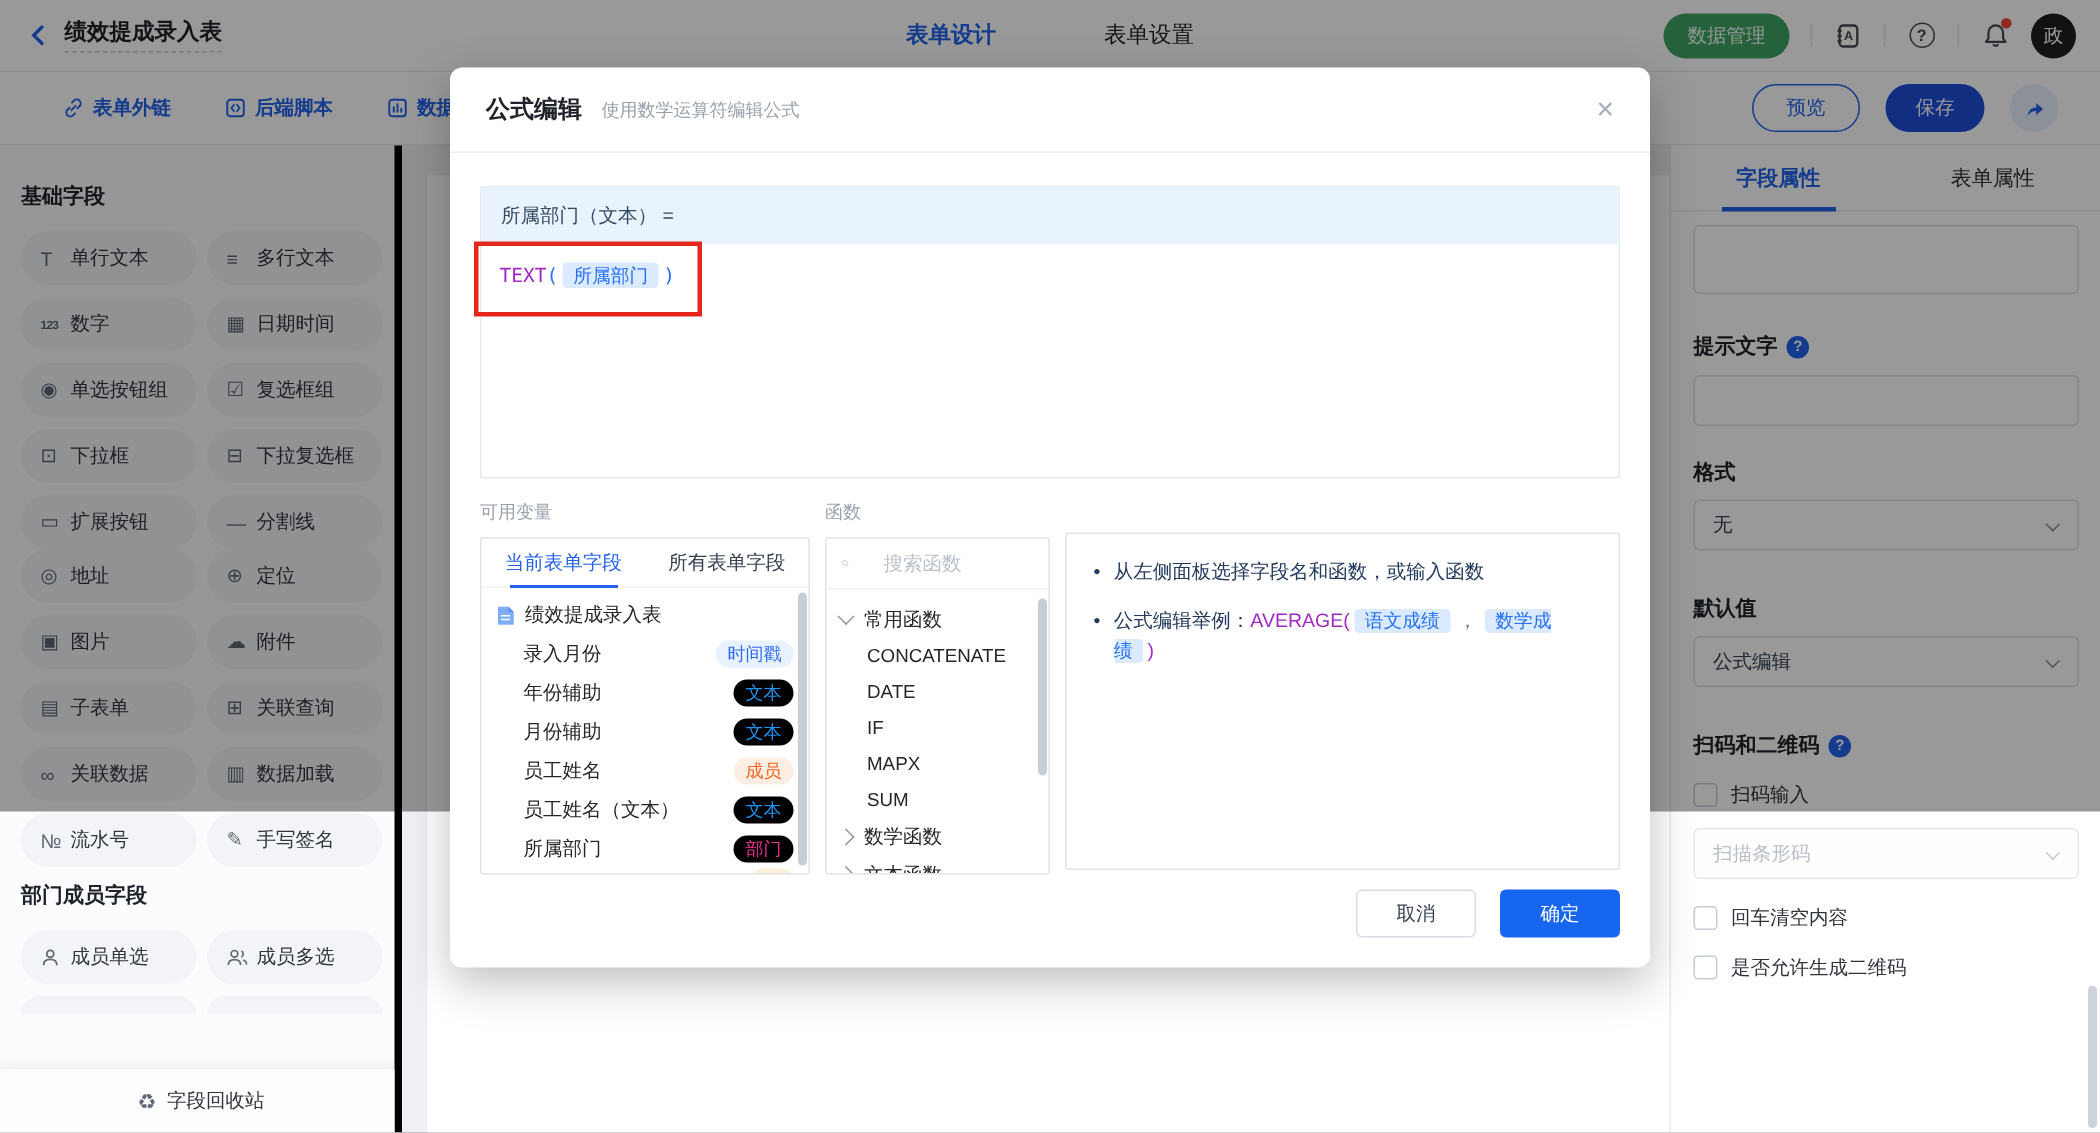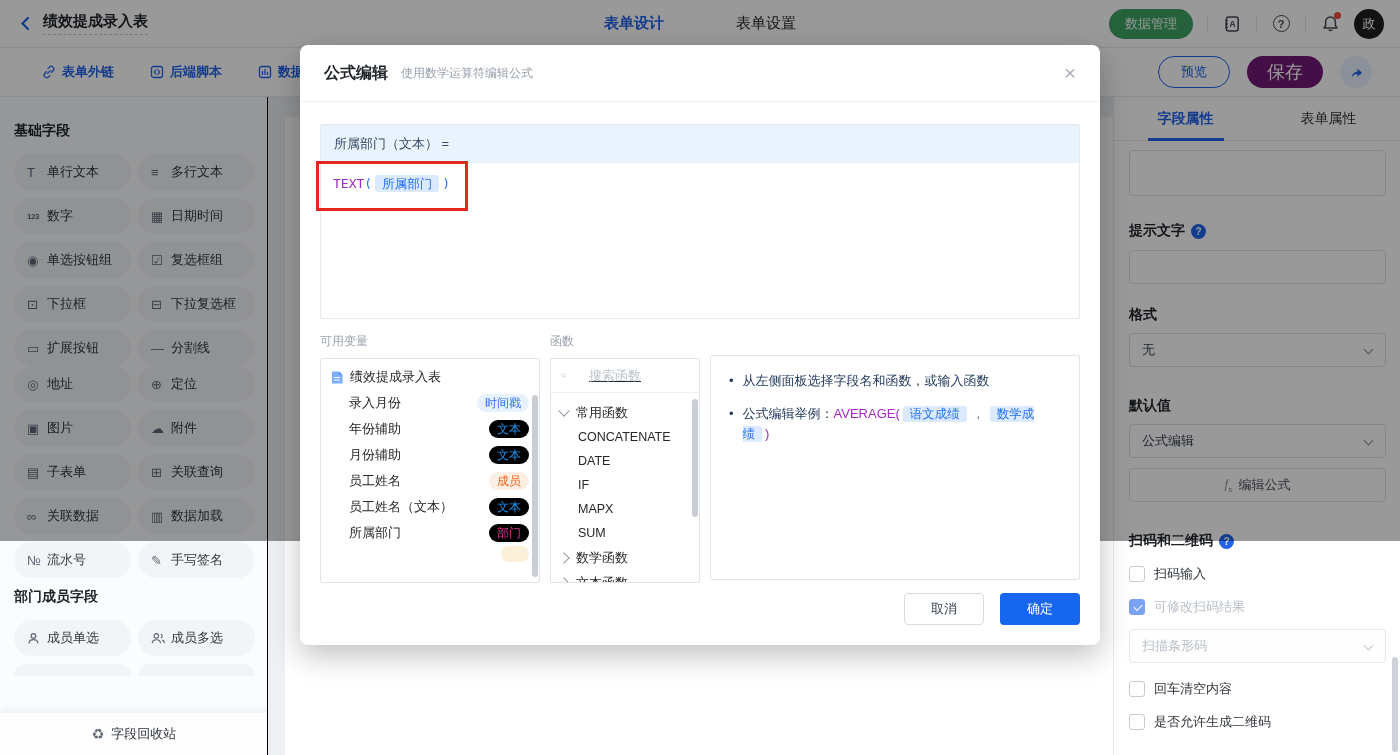--- a/index.html
+++ b/index.html
@@ -21,25 +21,25 @@
   .help-circle { width:17px; height:17px; border:1.5px solid #454b54; border-radius:50%; font-size:11px; font-weight:bold; display:flex; align-items:center; justify-content:center; color:#454b54; }
   .bell-dot { position:absolute; right:-1px; top:-2px; width:7px; height:7px; border-radius:50%; background:#f0483e; }
   .avatar { width:30px; height:30px; border-radius:50%; background:#1e1e1e; color:#fff; font-size:13px; display:flex; align-items:center; justify-content:center; cursor:pointer; }
 
   
   .tbar { position:absolute; left:0; top:48px; width:1400px; height:49px; background:#fff; border-bottom:1px solid #e8eaee; display:flex; align-items:center; }
   .tbar-links { display:flex; gap:36px; margin-left:42px; }
   .tlink { display:flex; align-items:center; gap:6px; color:#2363eb; font-size:13px; cursor:pointer;font-weight:bold; }
   .tbar-right { margin-left:auto; margin-right:28px; display:flex; align-items:center; gap:17px; }
   .btn-preview { height:32px; padding:0 22px; border:1px solid #2363eb; color:#2363eb; border-radius:16px; background:#fff; font-size:13px; display:flex; align-items:center; cursor:pointer; }
-  .btn-save { height:32px; padding:0 20px; border-radius:16px; background:#701a75; color:#fff; font-size:18px; display:flex; align-items:center; cursor:pointer; }
+  .btn-save { height:32px; padding:0 20px; border-radius:16px; background:#1d4ed8; color:#fff; font-size:13px; display:flex; align-items:center; cursor:pointer; }
   .btn-share { width:32px; height:32px; border-radius:50%; background:#eaf1fe; display:flex; align-items:center; justify-content:center; cursor:pointer; }
 
   
-  .sidebar { position:absolute; left:0; top:97px; width:268px; height:658px; background:#fbfcfe; border-right:1px solid #000000; padding:14px 14px 0 14px; overflow:hidden; }
+  .sidebar { position:absolute; left:0; top:97px; width:268px; height:658px; background:#fbfcfe; border-right:5px solid #000000; padding:14px 14px 0 14px; overflow:hidden; }
   .sec-title { font-size:14px; font-weight:bold; color:#1f2329; margin:10px 0 14px 0; }
   .sec-title.first { margin-top:11px; }
   .pill-grid { display:grid; grid-template-columns:117px 117px; gap:8px 7px; }
   .fpill { height:36px; border-radius:18px; background:#f2f4f7; display:flex; align-items:center; padding-left:13px; font-size:13px; color:#30353c; cursor:grab; }
   .fpill .ig { width:20px; font-size:13px; color:#5f6774; display:flex; align-items:center; }
   .fpill .ig.num { font-size:8px; font-weight:bold; letter-spacing:-0.5px; }
   .partial-pills { display:grid; grid-template-columns:117px 117px; gap:0 7px; margin-top:8px; }
   .partial-pills div { height:12px; border-radius:18px 18px 0 0; background:#f2f4f7; }
   .recycle-bar { position:absolute; left:0; bottom:0; width:268px; height:42px; background:#fdfdfe; box-shadow:0 -3px 8px rgba(0,0,0,0.06); display:flex; align-items:center; justify-content:center; gap:7px; font-size:13px; color:#30353c; cursor:pointer; }
   .recycle-ico { font-size:14px; color:#5f6774; }
@@ -109,21 +109,21 @@
   .vrow.field { padding-left:28px; }
   .vrow.field .nm { margin-left:0; }
   .badge { margin-left:auto; height:18px; line-height:18px; border-radius:9px; padding:0 8px; font-size:12px; }
   .badge.timestamp { color:#2e6cf6; background:#e8f1fe; }
   .badge.text { color:#1e93f2; background:#000000; }
   .badge.member { color:#f2641c; background:#fdeee3; }
   .badge.department { color:#eb2f96; background:#000000; }
   .badge.partial { background:#fcf0d8; width:28px; height:16px; }
   .vscroll { position:absolute; right:1px; top:36px; width:6px; height:182px; border-radius:3px; background:#c9cdd4; }
 
-  .srch { height:34px; border-bottom:1px solid #eef0f3; display:flex; align-items:center; padding:0 10px; gap:23px;text-decoration:underline; }
+  .srch { height:34px; border-bottom:1px solid #eef0f3; display:flex; align-items:center; padding:0 10px; gap:23px; }
   .srch input { border:none; outline:none; width:100px; font-size:13px; color:#374151; font-family:inherit; }
   .srch input::placeholder { color:#bcc2cc; }
   .ftree { padding:7px 0; }
   .frow { height:25px; display:flex; align-items:center; padding:0 9px; font-size:13px; color:#262626; cursor:pointer; }
   .frow .caret { width:8px; height:8px; border-right:1.3px solid #8f959e; border-bottom:1.3px solid #8f959e; margin-right:8px; flex:none; }
   .frow .caret.open { transform:rotate(45deg); margin-top:-4px; }
   .frow .caret.closed { transform:rotate(-45deg); }
   .frow.item { padding-left:27px; font-size:12.5px; height:24px; }
   .fscroll { position:absolute; right:1px; top:40px; width:6px; height:118px; border-radius:3px; background:#c9cdd4; }
 
@@ -368,36 +368,28 @@
         <span class="chev"></span>
       </div>
 
       <div class="rlabel" style="margin-top:30px;">
           <span>默认值</span>
         </div>
       <div class="rbox rselect">
         <span>公式编辑</span>
         <span class="chev"></span>
       </div>
-      <div class="rbox rbtn">
-        <span class="fx"><i>f</i><sub>x</sub></span>
-        <span>编辑公式</span>
-      </div>
 
       <div class="rlabel" style="margin-top:30px;">
         <span>扫码和二维码</span>
           <span class="qmark">?</span>
       </div>
       <div class="ckrow">
         <span class="ckbox"></span>
         <span>扫码输入</span>
-      </div>
-      <div class="ckrow disabled">
-        <span class="ckbox checked"></span>
-        <span>可修改扫码结果</span>
       </div>
       <div class="rbox rselect disabled" style="margin-top:13px;">
         <span>扫描条形码</span>
         <span class="chev" style="border-color:#c5cad2;"></span>
       </div>
 
       <div class="ckrow" style="margin-top:17px;">
         <span class="ckbox"></span>
         <span>回车清空内容</span>
       </div>
@@ -423,20 +415,24 @@
         <div class="editor-head">所属部门（文本） =</div>
         <div class="editor-area">
           <span class="kw">TEXT</span><span class="paren">(</span><span class="chip">所属部门</span><span class="paren">)</span>
         </div>
       </div>
 
       <div class="cols">
         <div class="col-vars">
           <div class="col-label">可用变量</div>
           <div class="lbox">
+            <div class="vtabs">
+              <span class="vtab active">当前表单字段</span>
+              <span class="vtab">所有表单字段</span>
+            </div>
             <div class="vlist">
               <div class="vrow">
                 <svg width="12" height="13" viewBox="0 0 12 13">
                     <path d="M1 0.5 h7 l3.5 3.5 v8.5 h-10.5 z" fill="#7eaefb"></path>
                     <path d="M8 0.5 l3.5 3.5 h-3.5 z" fill="#5b8ff9"></path>
                     <path d="M3 6.5 h6 M3 9 h6" stroke="#fff" stroke-width="1"></path>
                   </svg>
                 <span class="nm">绩效提成录入表</span>
               </div>
               <div id="var-rows">

